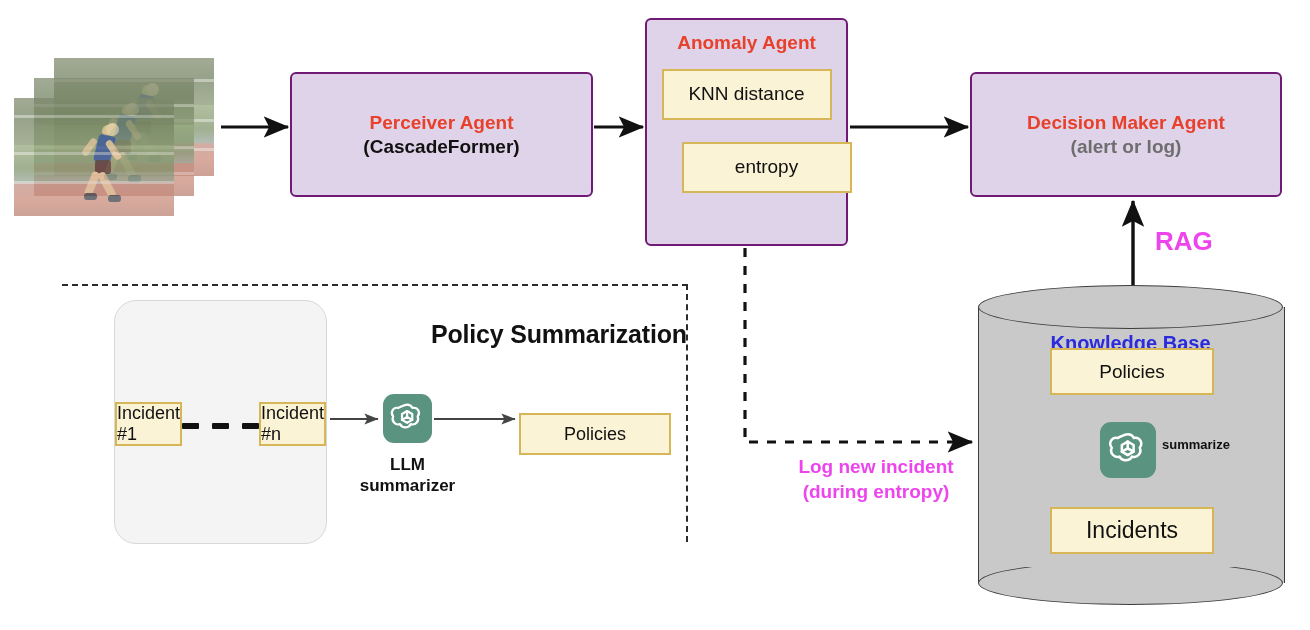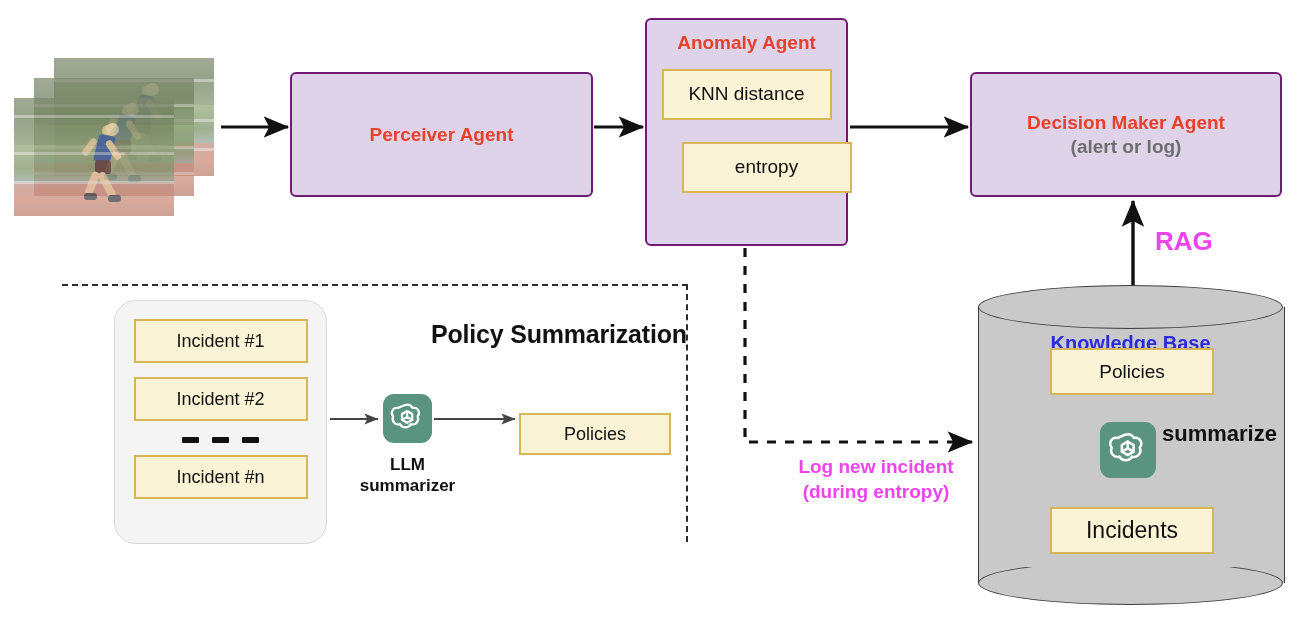--- a/index.html
+++ b/index.html
@@ -66,21 +66,21 @@
   }
   #knn-box{width:166px;height:47px;margin-top:14px;text-align:center;}
   #entropy-box{width:166px;height:47px;margin-top:22px;margin-left:40px;}
   #policy-region-top{left:62px;top:284px;width:626px;height:0;
       border-top:2.5px dashed #2b2b2b;}
   #policy-region-right{left:686px;top:284px;width:0;height:258px;
       border-left:2.5px dashed #2b2b2b;}
 
   #incident-list{left:114px;top:300px;width:213px;height:244px;
       background:#f4f4f4;border:1px solid #d8d8d8;border-radius:22px;
-      display:flex;flex-direction:column;align-items:center;padding-top:18px;}
+      display:flex;flex-direction:row;align-items:center;padding-top:18px;}
   .incident-item{width:170px;height:40px;margin-bottom:14px;font-size:18px;}
   #ellipsis-row{display:flex;gap:13px;margin:2px 0 12px 0;align-items:center;}
   #ellipsis-row span{display:block;width:17px;height:6px;background:#111;border-radius:1px;}
 
   #policy-title{left:383px;top:320px;font-size:25px;font-weight:bold;color:#111;
       letter-spacing:-.2px;margin-left:48px;}
 
   #llm-logo{left:383px;top:394px;width:49px;height:49px;}
   #llm-caption{left:355px;top:454px;width:105px;text-align:center;
       font-size:17px;font-weight:bold;color:#111;line-height:1.25;}
@@ -94,21 +94,21 @@
   #kb-top{position:absolute;left:0;top:0;width:305px;height:44px;
       background:#c9c9c9;border:1.5px solid #3c3c3c;border-radius:50%;box-sizing:border-box;}
   #kb-bottom{position:absolute;left:0;top:276px;width:305px;height:44px;
       background:#c9c9c9;border:1.5px solid #3c3c3c;border-radius:50%;box-sizing:border-box;}
   #kb-bottom-mask{position:absolute;left:1.5px;top:262px;width:302px;height:20px;background:#c9c9c9;}
   #kb-title{position:absolute;left:0;top:47px;width:305px;text-align:center;
       font-size:20px;font-weight:bold;color:#2b2bdd;}
   #kb-policies{position:absolute;left:72px;top:63px;width:160px;height:43px;font-size:19px;}
   #kb-incidents{position:absolute;left:72px;top:222px;width:160px;height:43px;font-size:23px;}
   #kb-logo{position:absolute;left:122px;top:137px;width:56px;height:56px;}
-  #kb-summarize-label{position:absolute;left:184px;top:136px;font-size:22px;
+  #kb-summarize-label{position:absolute;left:184px;top:152px;font-size:13px;
       font-weight:bold;color:#111;}
 
   
   .oai{background:#5a9480;border-radius:11px;display:flex;align-items:center;justify-content:center;}
   .oai svg{width:74%;height:74%;display:block;}
 
   
   .magenta{color:#ee44ee;font-weight:bold;}
   #rag-label{left:1155px;top:226px;font-size:26px;}
   #log-label{left:760px;top:455px;width:232px;text-align:center;font-size:19px;line-height:1.3;}
@@ -204,41 +204,41 @@
         <div class="shoeB"></div>
       </div>
     <div class="streak" style="top:14%"></div>
       <div class="streak" style="top:46%"></div>
     <div class="streak" style="top:70%"></div>
   </div>
 </div>
 
 <div id="perceiver-agent" class="abs agentbox">
   <div class="agent-title">Perceiver Agent</div>
+  <div class="agent-sub">(CascadeFormer)</div>
 </div>
 
 <div id="anomaly-agent" class="abs agentbox">
   <div class="agent-title">Anomaly Agent</div>
   <div id="knn-box" class="creambox">KNN distance</div>
   <div id="entropy-box" class="creambox">entropy</div>
 </div>
 
 <div id="decision-agent" class="abs agentbox">
   <div class="agent-title">Decision Maker Agent</div>
   <div class="agent-sub gray">(alert or log)</div>
 </div>
 
 <div id="policy-region-top" class="abs"></div>
 <div id="policy-region-right" class="abs"></div>
 
 <div id="policy-title" class="abs">Policy Summarization</div>
 
 <div id="incident-list" class="abs">
   <div class="creambox incident-item">Incident #1</div>
-  <div class="creambox incident-item">Incident #2</div>
   <div id="ellipsis-row">
     <span></span>
       <span></span>
       <span></span>
   </div>
   <div class="creambox incident-item">Incident #n</div>
 </div>
 
 <div id="llm-logo" class="abs oai">
   <svg viewBox="0 0 24 24" fill="none" stroke="#ffffff" stroke-width="1.45" stroke-linecap="round" stroke-linejoin="round">

